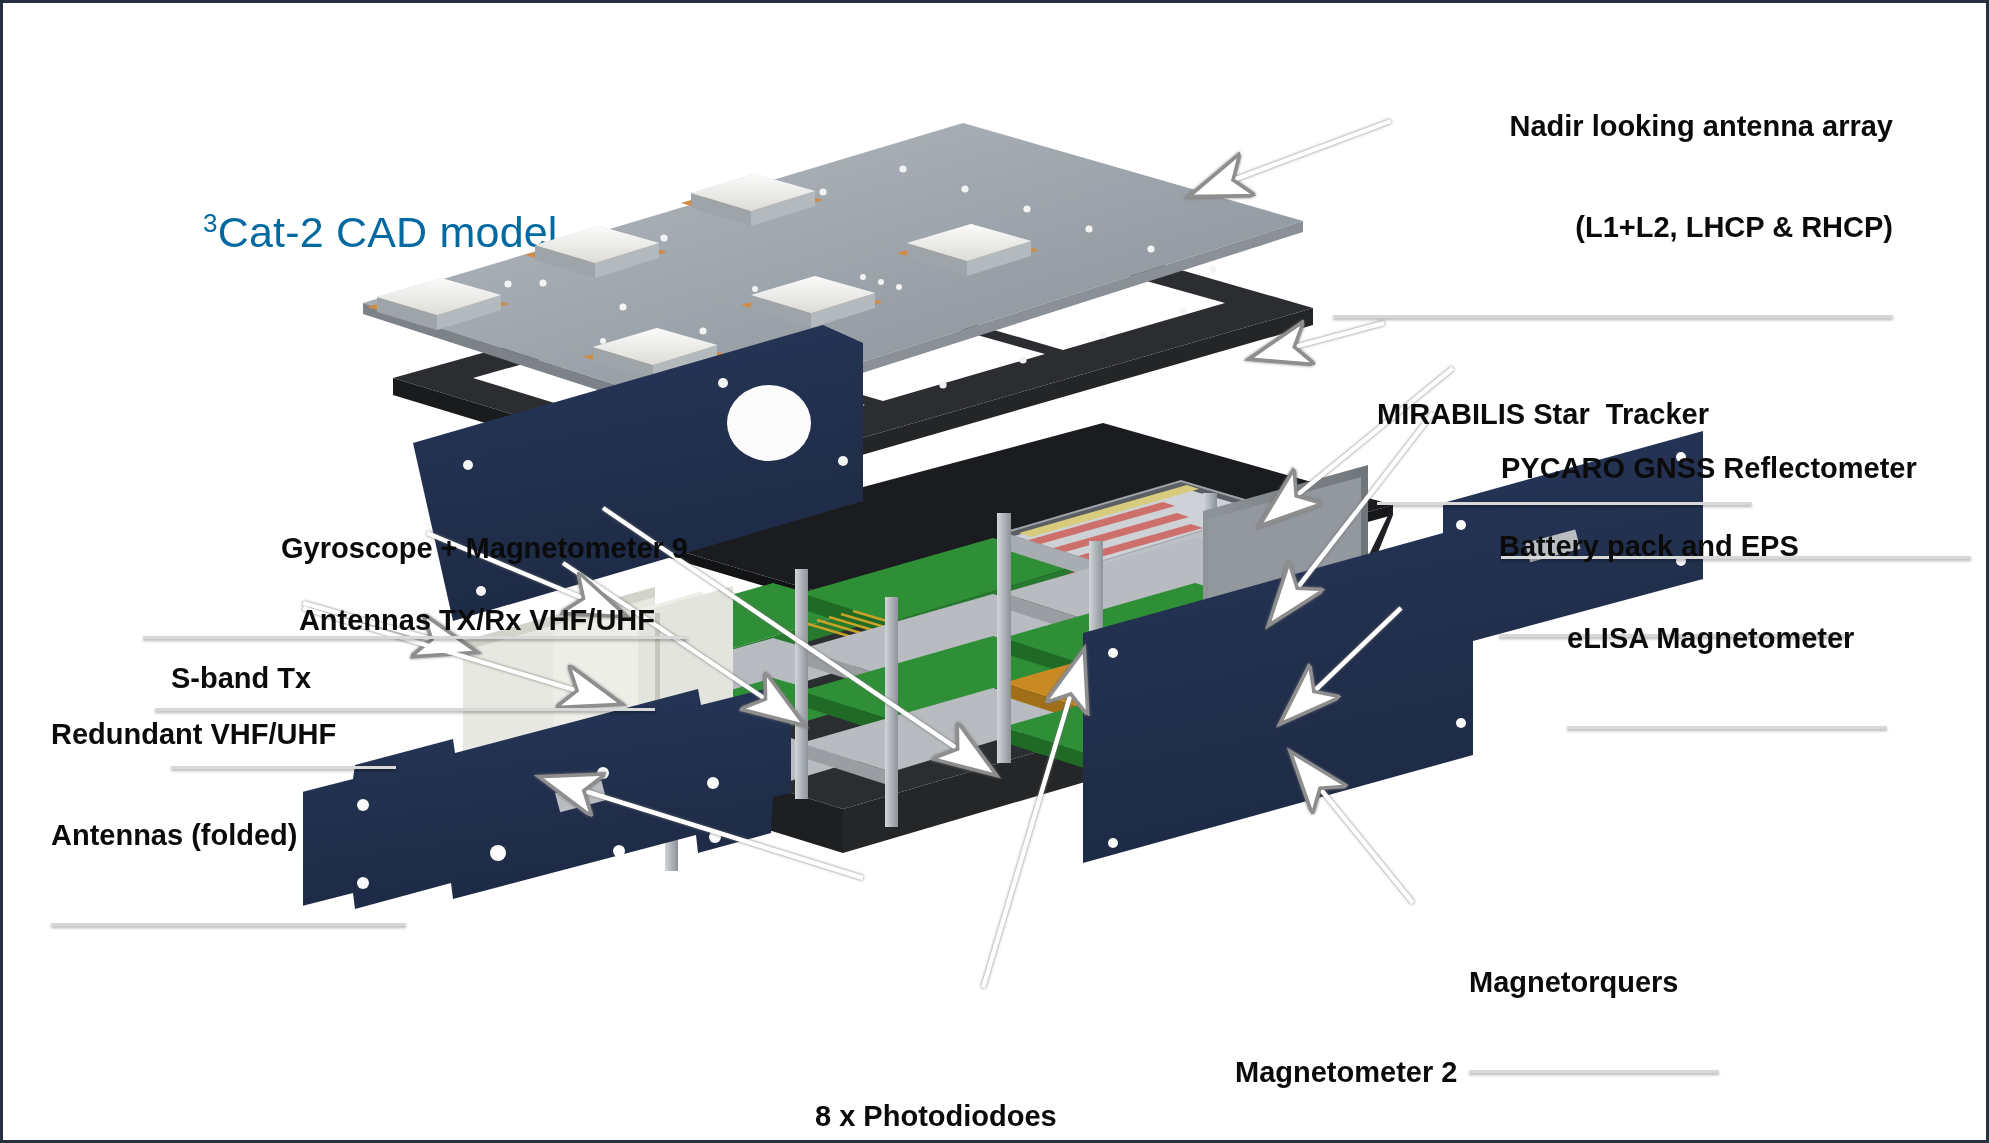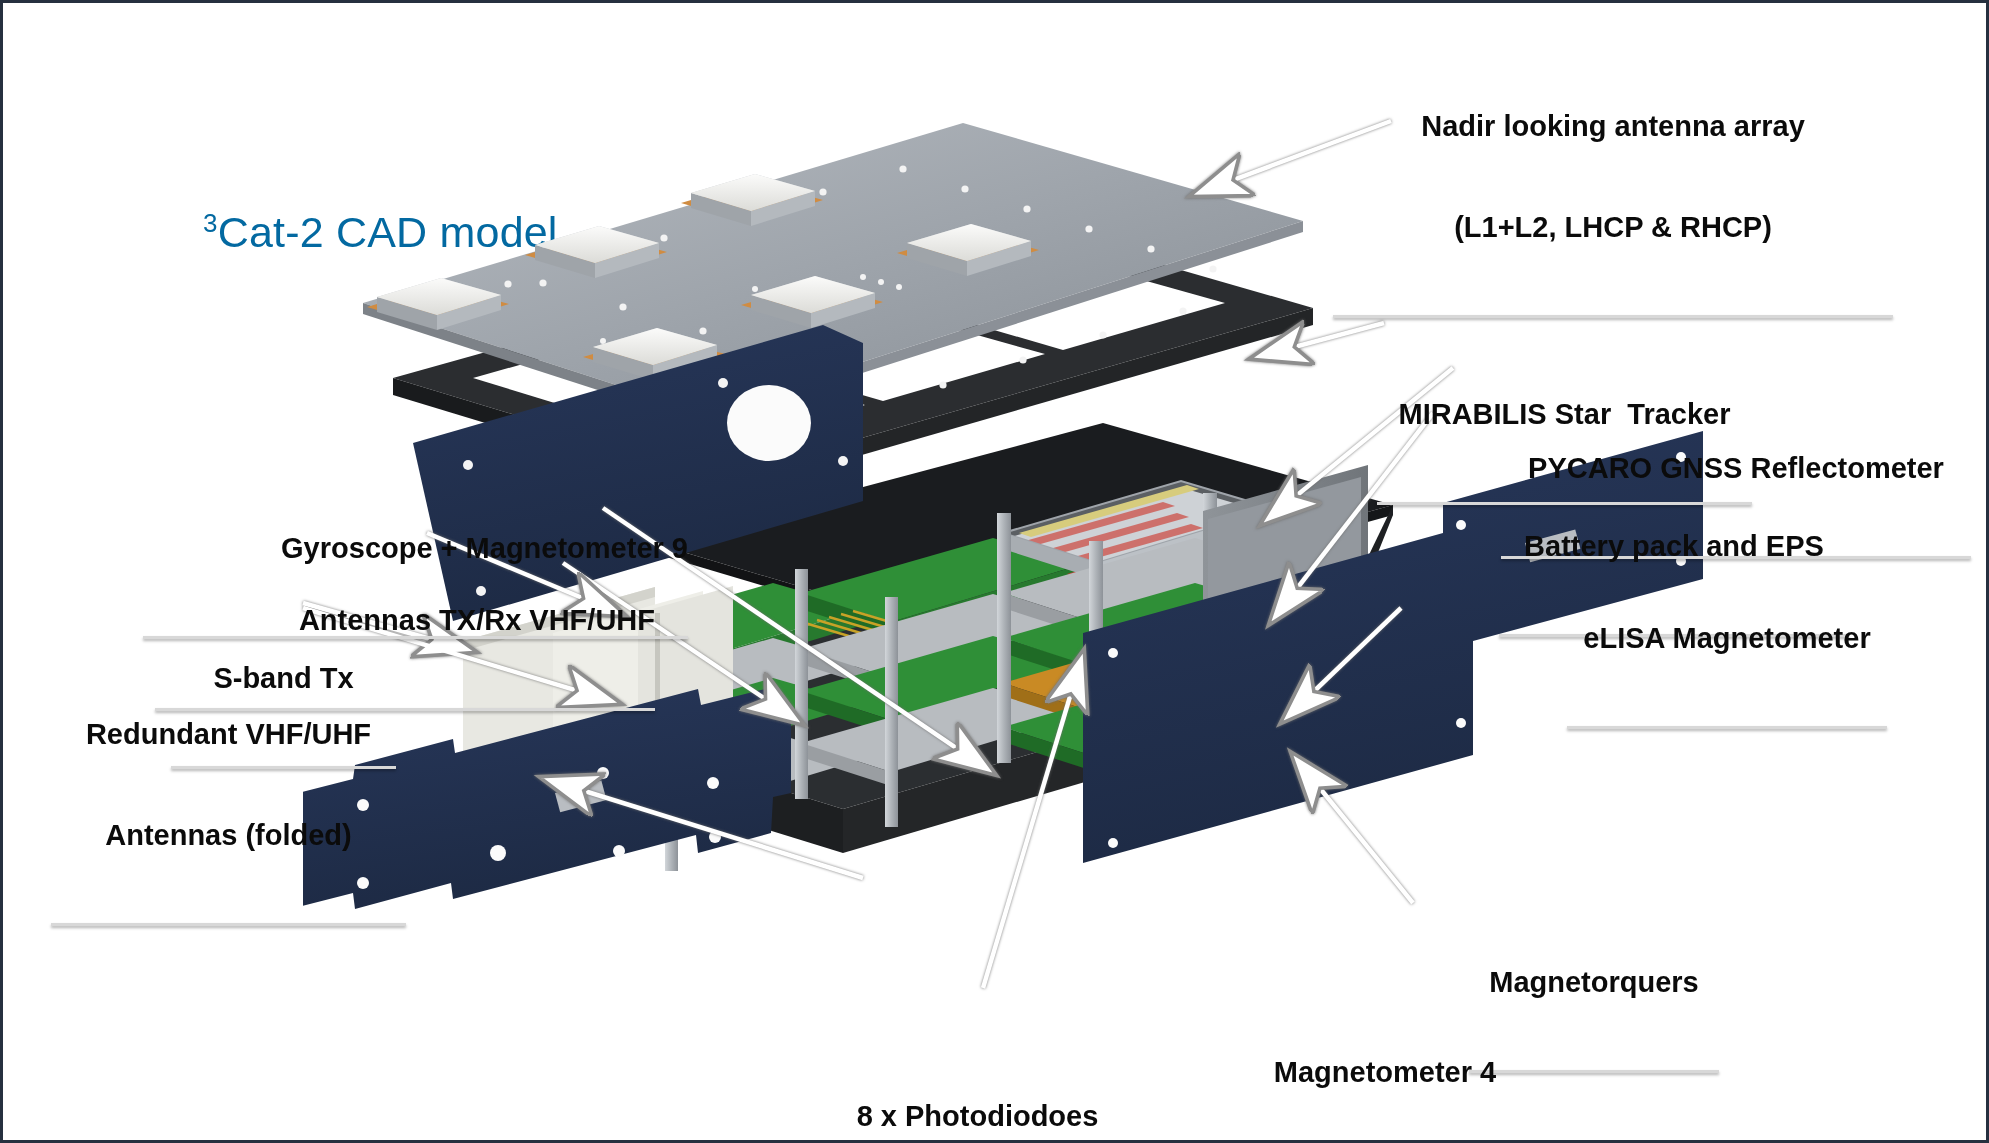--- a/index.html
+++ b/index.html
@@ -23,22 +23,22 @@
   .callout{
     position:absolute;font-weight:bold;color:#0b0b0b;
     font-size:29px;line-height:1.16;white-space:pre;
     padding-bottom:4px;
   }
   .callout .rule{
     display:block;height:3px;background:#d8d8d8;
     box-shadow:0 2px 3px rgba(0,0,0,.30);margin-top:3px;
   }
   .ca-right{text-align:right;}
-  .ca-left{text-align:center;}
-  .ca-center{text-align:center;}
+  .ca-left{text-align:left;}
+  .ca-center{text-align:right;}
 
   
   svg.overlay{position:absolute;left:0;top:0;width:1989px;height:1143px;
               pointer-events:none;}
   svg.cad{position:absolute;pointer-events:none;}
 </style>
 </head>
 <body>
 
 <div id="slide">
@@ -419,17 +419,17 @@
     <div>Antennas (folded)</div>
     <span class="rule"></span>
   </div>
 
   <div class="callout ca-left" style="left:812px;top:1030px;width:325px;">
     <div>8 x Photodiodoes</div>
     
   </div>
 
   <div class="callout ca-left" style="left:1232px;top:986px;width:300px;">
-    <div>Magnetometer 4</div>
+    <div>Magnetometer 2</div>
     
   </div>
 
 </div>
 
 </body></html>

